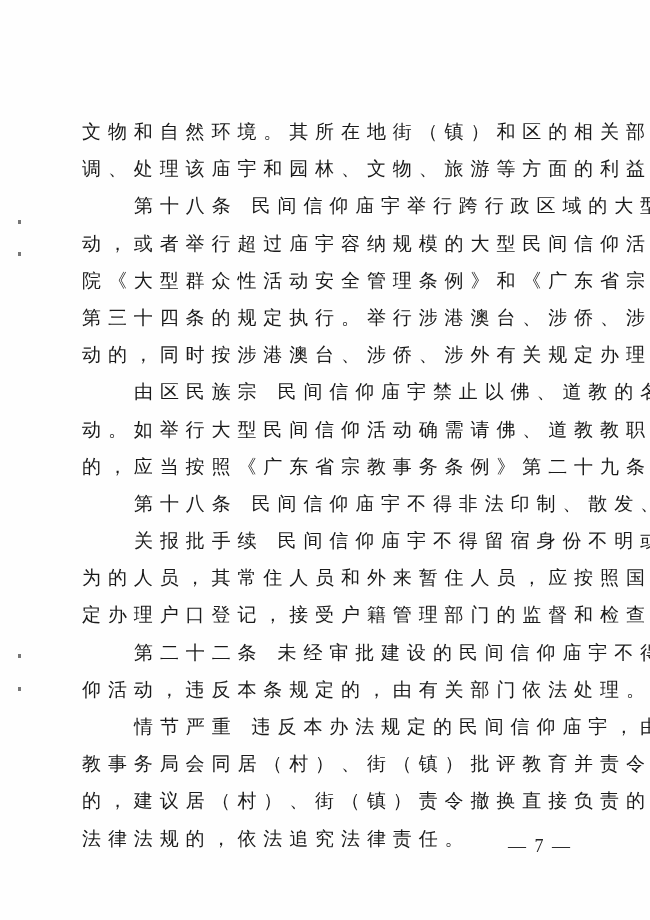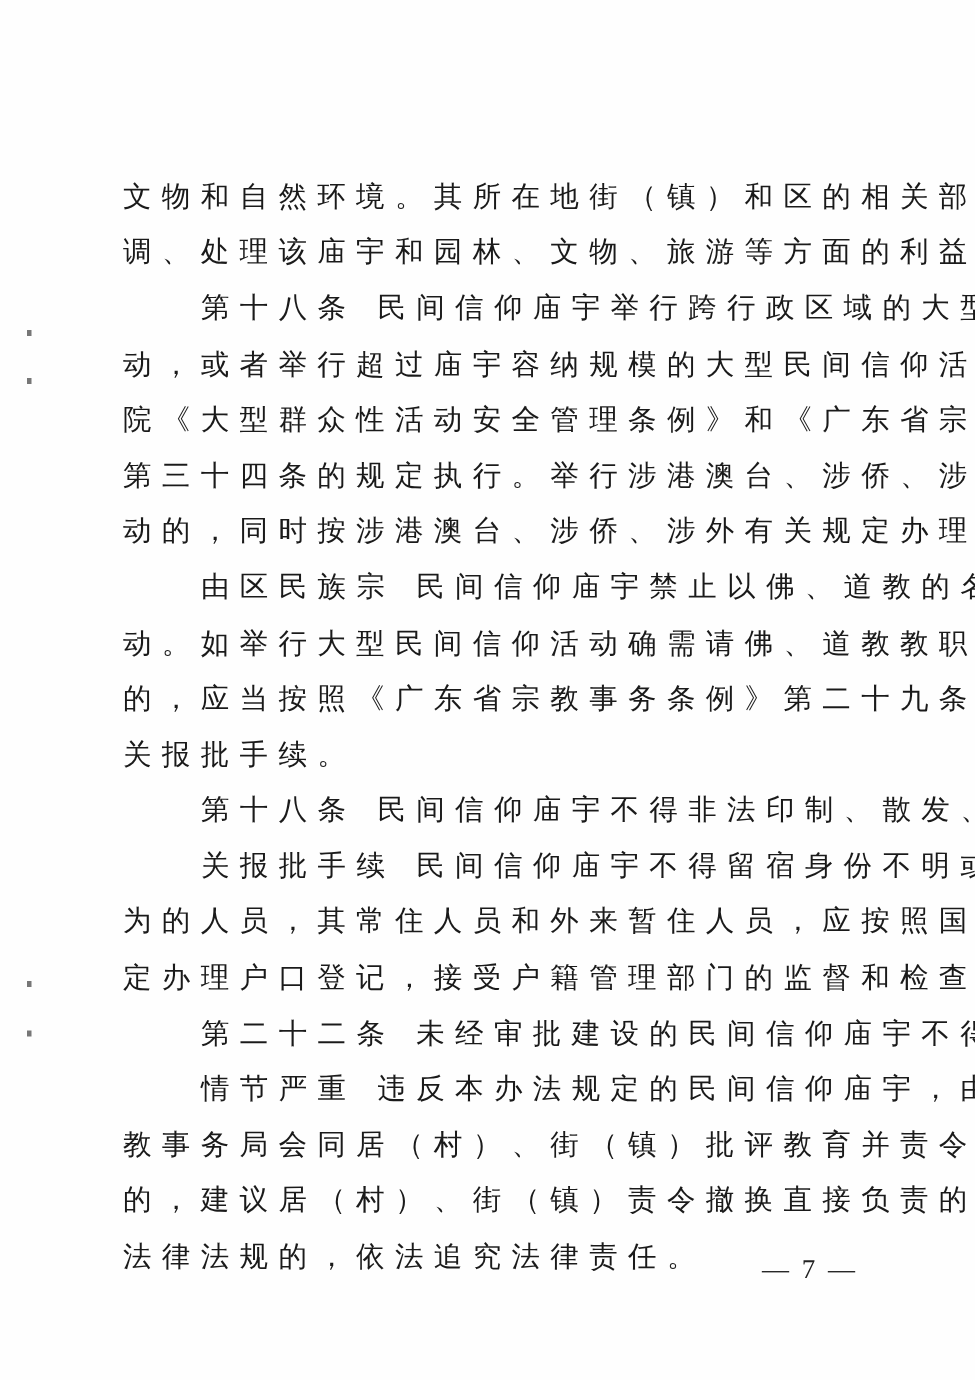--- a/index.html
+++ b/index.html
@@ -79,29 +79,29 @@
 
     <div class="line indent"><span class="article-no">第十八条</span><span class="gap"></span><span>民间信仰庙宇举行跨行政区域的大型民间信仰活</span></div>
     <div class="line">动，或者举行超过庙宇容纳规模的大型民间信仰活动，按照国务</div>
     <div class="line">院《大型群众性活动安全管理条例》和《广东省宗教事务条例》</div>
     <div class="line">第三十四条的规定执行。举行涉港澳台、涉侨、涉外民间信仰活</div>
     <div class="line">动的，同时按涉港澳台、涉侨、涉外有关规定办理。</div>
 
     <div class="line indent"><span class="article-no">由区民族宗</span><span class="gap"></span><span>民间信仰庙宇禁止以佛、道教的名义从事违法活</span></div>
     <div class="line">动。如举行大型民间信仰活动确需请佛、道教教职人员主持活动</div>
     <div class="line">的，应当按照《广东省宗教事务条例》第二十九条的规定办理相</div>
-    <div class="line">关报批手续。</div>
 
     <div class="line indent"><span class="article-no">第十八条</span><span class="gap"></span><span>民间信仰庙宇不得非法印制、散发、出售宣传品。</span></div>
 
     <div class="line indent"><span class="article-no">关报批手续</span><span class="gap"></span><span>民间信仰庙宇不得留宿身份不明或者有可疑行</span></div>
     <div class="line">为的人员，其常住人员和外来暂住人员，应按照国家户籍管理规</div>
     <div class="line">定办理户口登记，接受户籍管理部门的监督和检查。</div>
 
     <div class="line indent"><span class="article-no">第二十二条</span><span class="gap"></span><span>未经审批建设的民间信仰庙宇不得从事民间信</span></div>
+    <div class="line">仰活动，违反本条规定的，由有关部门依法处理。</div>
 
     <div class="line indent"><span class="article-no">情节严重</span><span class="gap"></span><span>违反本办法规定的民间信仰庙宇，由区民族宗</span></div>
     <div class="line">教事务局会同居（村）、街（镇）批评教育并责令改正；情节严重</div>
     <div class="line">的，建议居（村）、街（镇）责令撤换直接负责的主管人员；违反</div>
     <div class="line">法律法规的，依法追究法律责任。</div>
 
   </div>
 
   <div class="page-number">— 7 —</div>
 </div>

